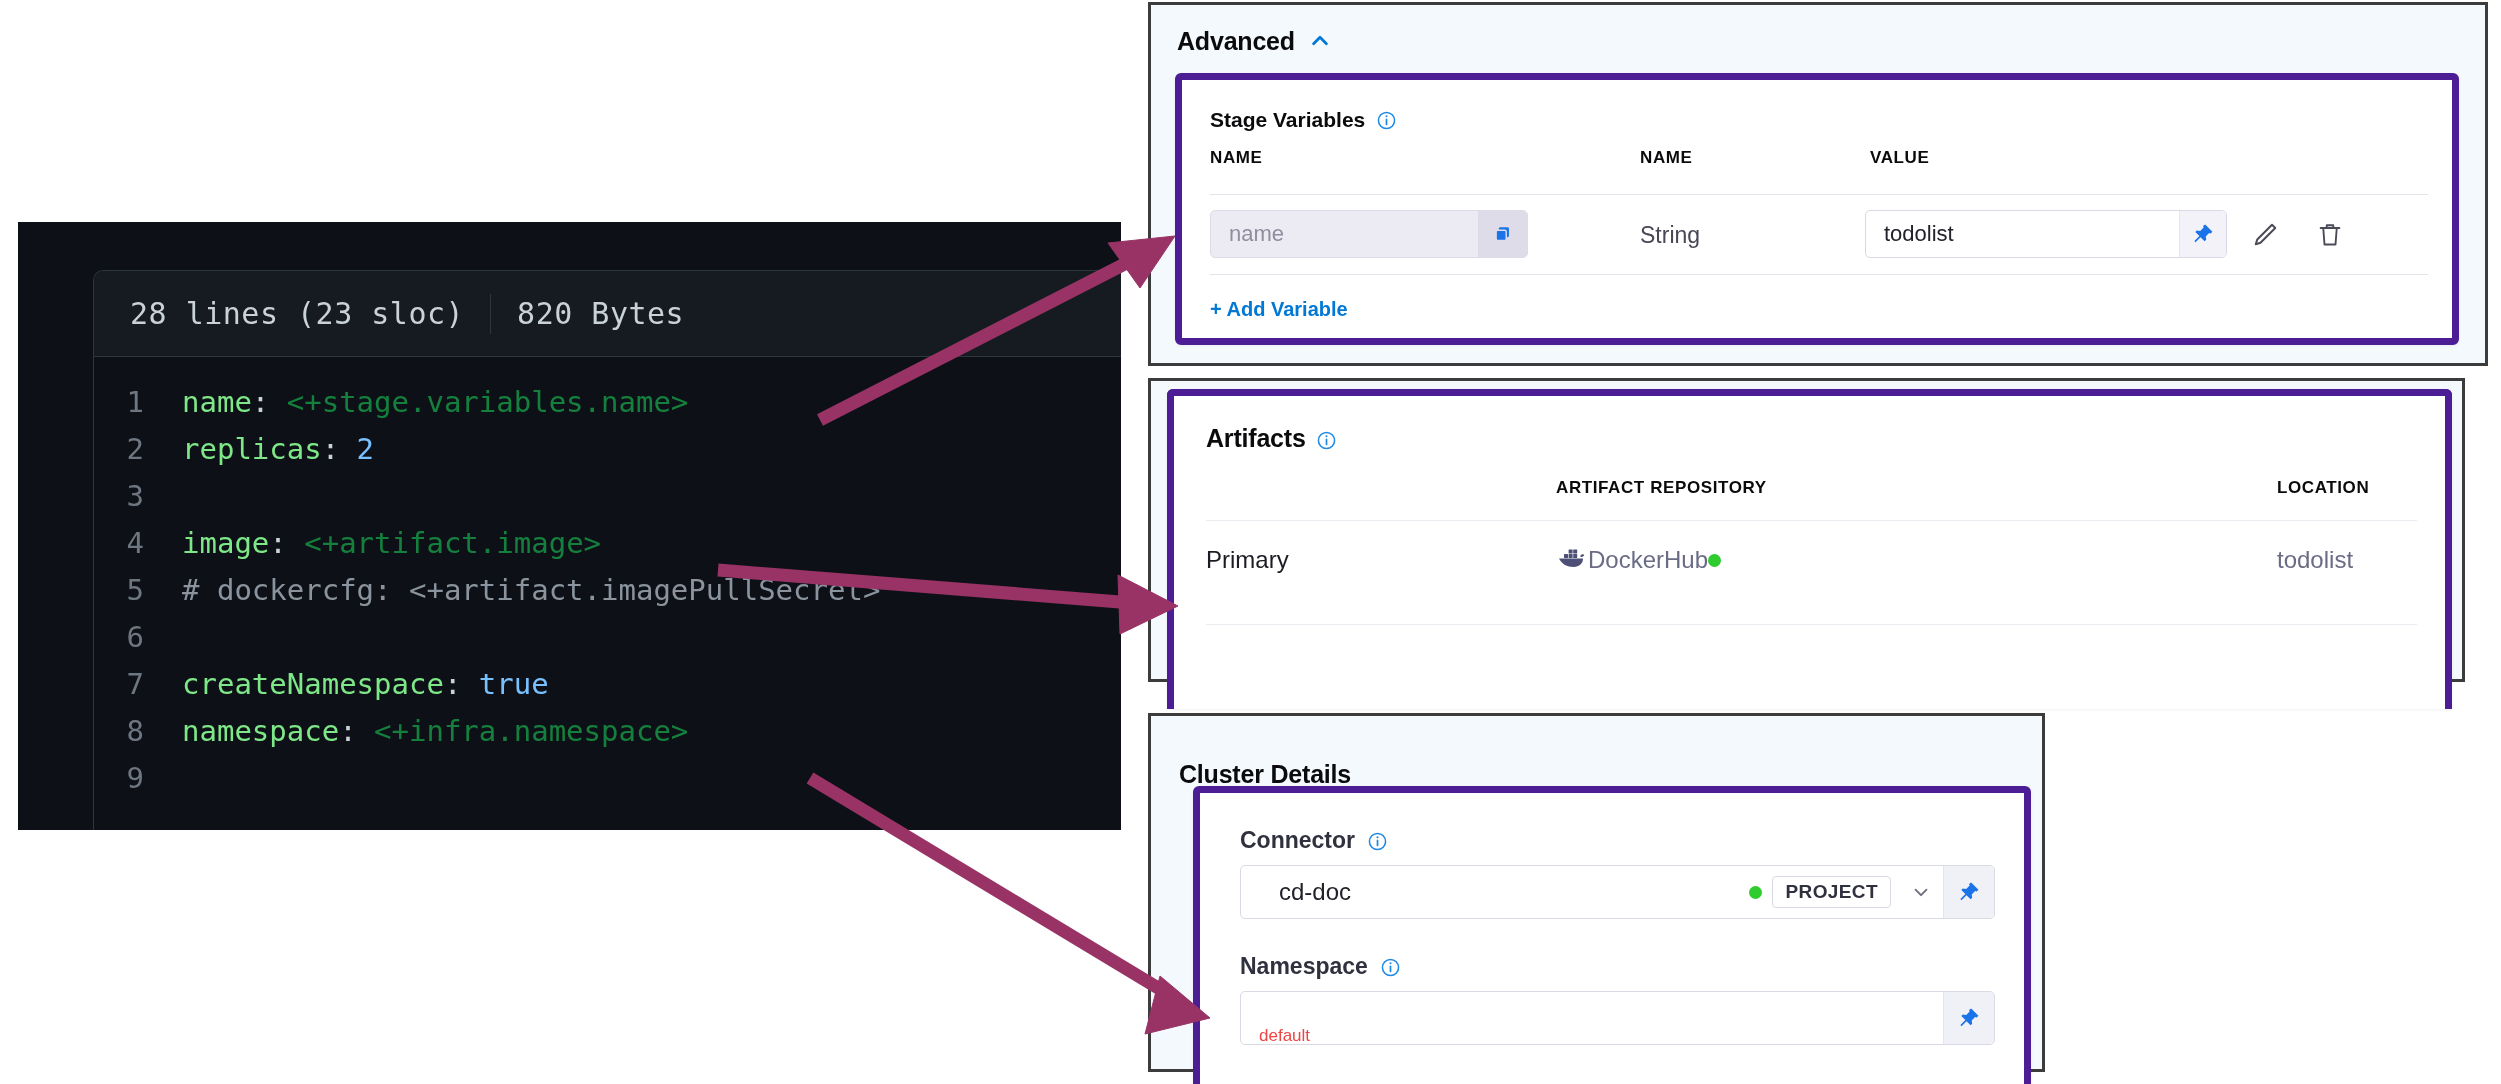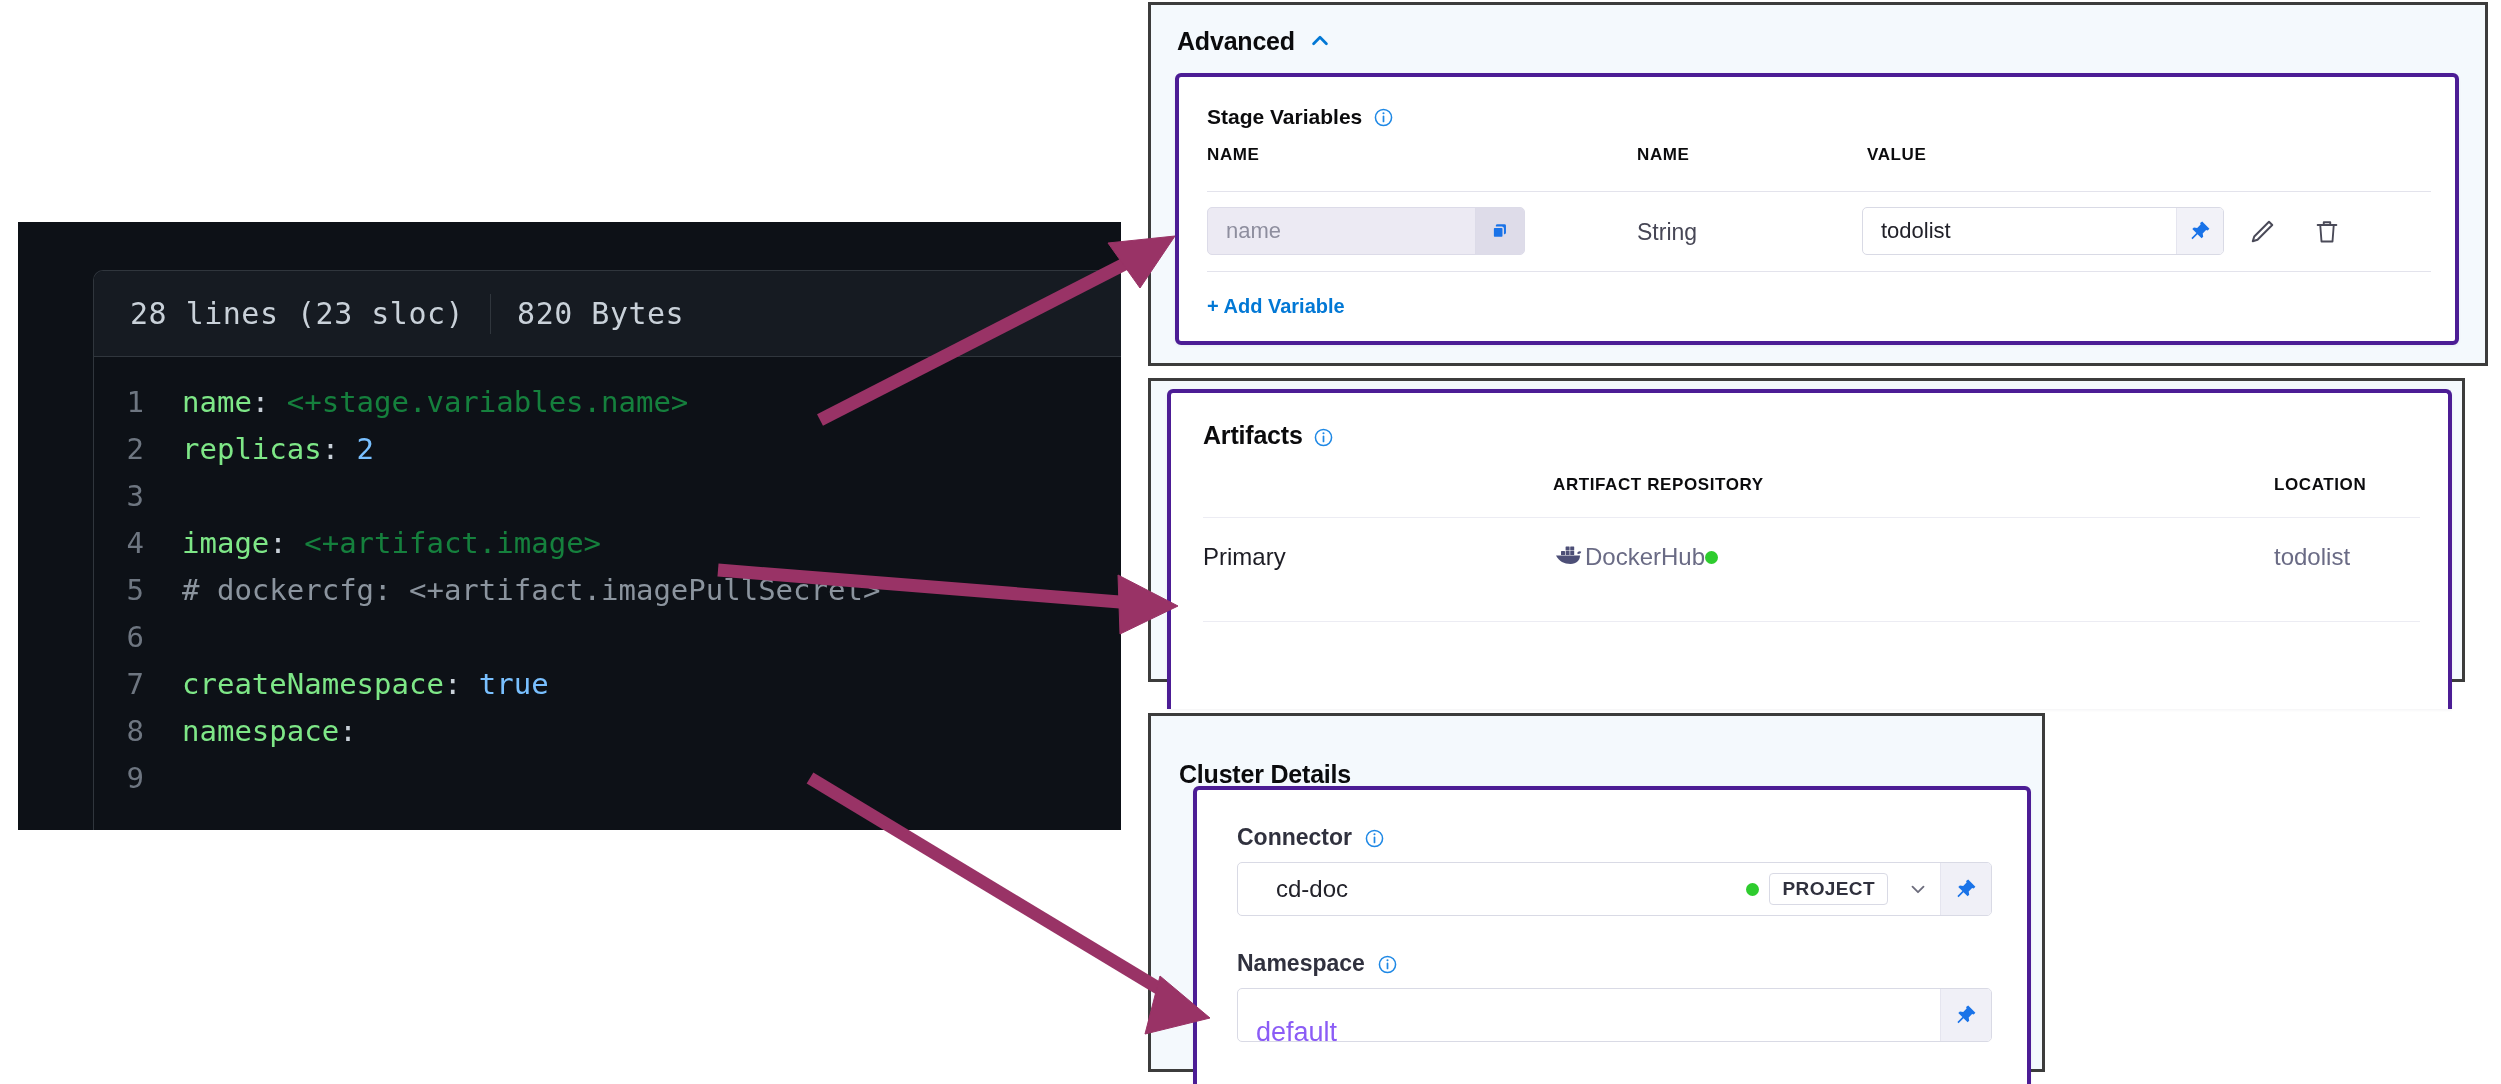--- a/index.html
+++ b/index.html
@@ -43,21 +43,21 @@
   .tk-expr{color:#15803d;}
   .tk-punc{color:#c9d1d9;}
   .tk-com{color:#8b949e;}
 
   
   .outer-panel{
     position:absolute; box-sizing:border-box;
     background:#f4f9fd; border:3px solid #3c3c3c;
   }
   .inner-card{
-    background:#ffffff; border:4px solid #4c1d95; border-radius:6px;
+    background:#ffffff; border:7px solid #4c1d95; border-radius:6px;
     box-shadow:0 1px 3px rgba(40,41,61,0.06);
     box-sizing:border-box;
   }
   .sec-title{
     font-size:25px; font-weight:bold; color:#0b0b0d; letter-spacing:-0.2px;
   }
   .sub-title{
     font-size:21px; font-weight:bold; color:#0b0b0d;
   }
   .col-head{
@@ -141,21 +141,21 @@
   }
   .caret-box{ width:44px; display:flex; align-items:center; justify-content:center; flex:none;}
   .pin-box{
     width:50px; height:100%; flex:none; display:flex; align-items:center;
     justify-content:center; border-left:1px solid #e5e5ef; background:#f0f0f7;
     border-radius:0 4px 4px 0;
   }
   #cl-ns-label{ position:absolute; left:40px; top:160px; font-size:23px;
                 font-weight:bold; color:#30313e; }
   #cl-ns-field{ position:absolute; left:40px; top:198px; width:755px; height:54px; }
-  #cl-ns-field .fld-text{ font-size:27px; color:#8b5cf6;margin-top:35px; }
+  #cl-ns-field .fld-text{ font-size:17px; color:#ef4444;margin-top:35px; }
 
   #arrow-layer{ position:absolute; left:0; top:0; width:2501px; height:1084px;
                 pointer-events:none; }
 </style>
 </head>
 <body>
 
 <div id="code-panel">
   <div id="code-card">
 
@@ -187,21 +187,21 @@
       </div>
       <div class="code-line">
         <span class="ln">6</span>
       </div>
       <div class="code-line">
         <span class="ln">7</span>
         <span class="tk-key">createNamespace</span><span class="tk-punc">: </span><span class="tk-val">true</span>
       </div>
       <div class="code-line">
         <span class="ln">8</span>
-        <span class="tk-key">namespace</span><span class="tk-punc">: </span>
+        <span class="tk-key">namespace</span><span class="tk-punc">: </span><span class="tk-expr">&lt;+infra.namespace&gt;</span>
       </div>
       <div class="code-line">
         <span class="ln">9</span>
       </div>
     </div>
 
   </div>
 </div>
 
 <div class="outer-panel" id="panel-advanced">

